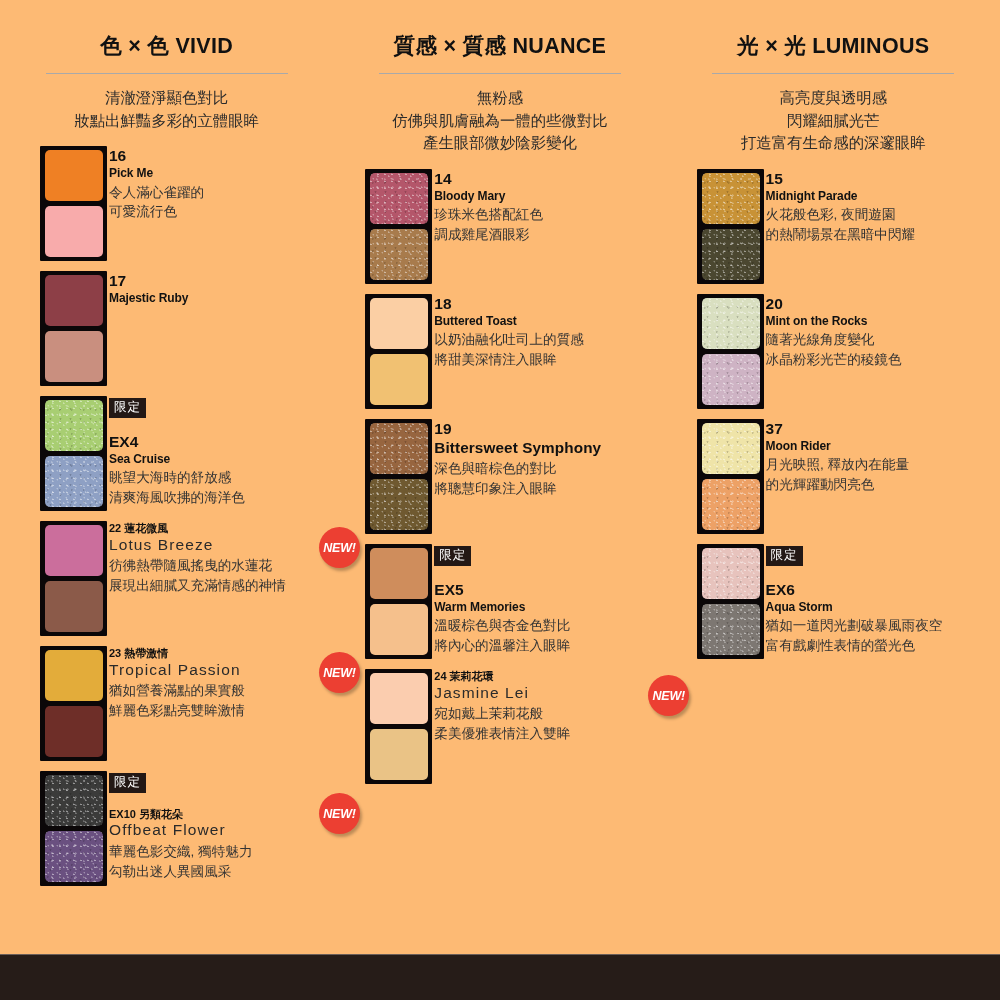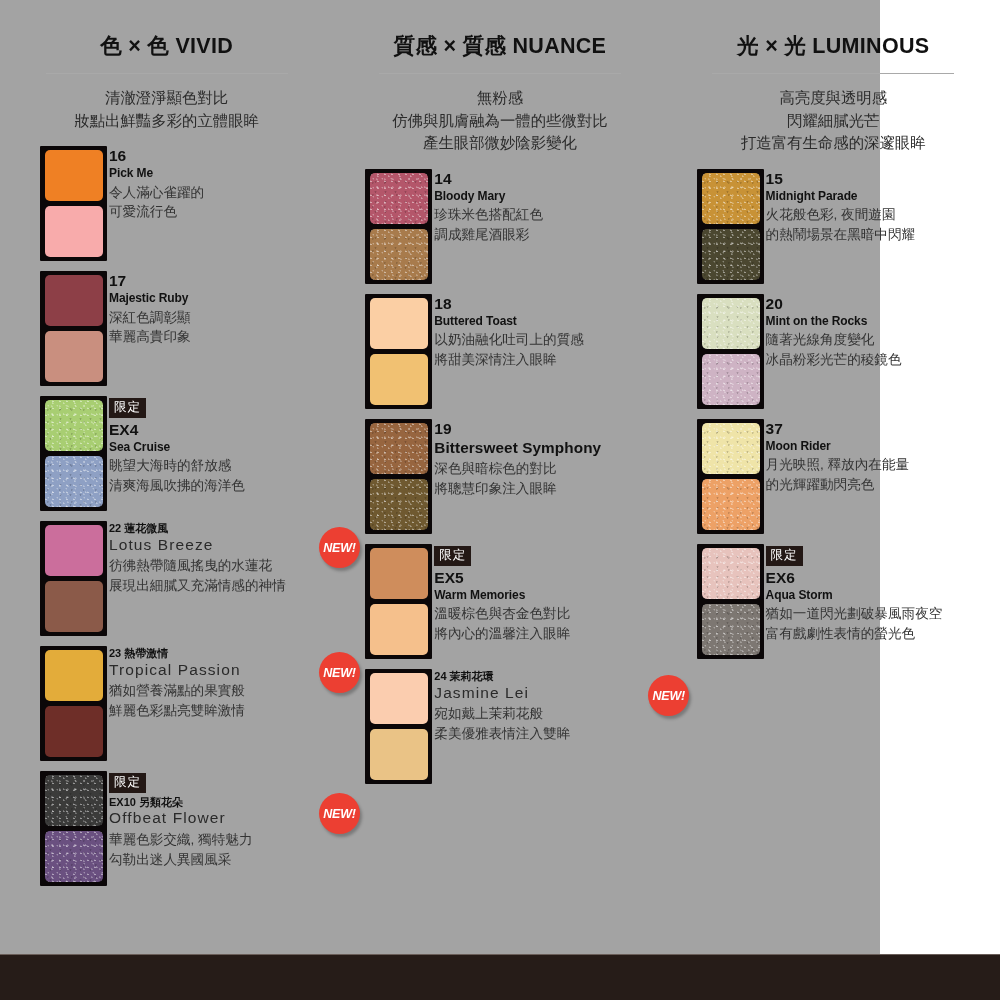--- a/index.html
+++ b/index.html
@@ -5,22 +5,22 @@
   * { box-sizing: border-box; margin: 0; padding: 0; }
   html, body {
     width: 1000px; height: 1000px;
     background: #ffffff;
     font-family: "Liberation Sans", "DejaVu Sans", sans-serif;
     color: #231815;
     overflow: hidden;
   }
   #page {
     position: relative;
-    width: 880px; height: 1000px;
-    background: #a3a3a3;
+    width: 1000px; height: 1000px;
+    background: #fdba74;
   }
 
   
   .columns {
     display: flex;
     width: 1000px;
     padding-top: 34px;
   }
   .column { width: 333.3px; position: relative; }
   .col-head { text-align: center; }
@@ -97,21 +97,21 @@
     flex: 1 1 auto;
     position: relative;
   }
   .limited-badge {
     display: inline-block;
     background: #231815;
     color: #ffffff;
     font-size: 12.5px;
     line-height: 1;
     padding: 3px 5px 4px 5px;
-    margin-bottom: 3px;
+    margin-bottom: 15px;
     letter-spacing: 1px;
   }
   .num {
     font-size: 15.5px;
     font-weight: bold;
     color: #111111;
     line-height: 1.22;
   }
   .name-en {
     font-size: 12px;
@@ -197,21 +197,20 @@
             </div>
           </div>
           <div class="product">
             <div class="palette">
               <span class="sw" style="background: rgb(141, 63, 71);"></span>
               <span class="sw" style="background: rgb(201, 143, 127);"></span>
             </div>
             <div class="info">
               <div class="num">17</div>
               <div class="name-en">Majestic Ruby</div>
-              <div class="desc">深紅色調彰顯<br>華麗高貴印象</div>
             </div>
           </div>
           <div class="product">
             <div class="palette">
               <span class="sw shimmer" style="background: rgb(168, 206, 114);"></span>
               <span class="sw shimmer" style="background: rgb(142, 160, 196);"></span>
             </div>
             <div class="info">
               <div><span class="limited-badge">限定</span></div>
               <div class="num">EX4</div>

